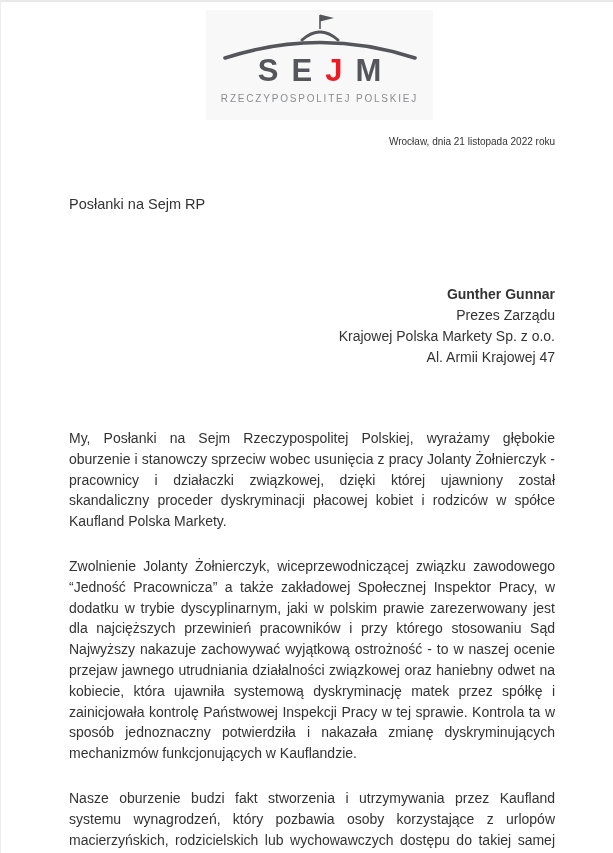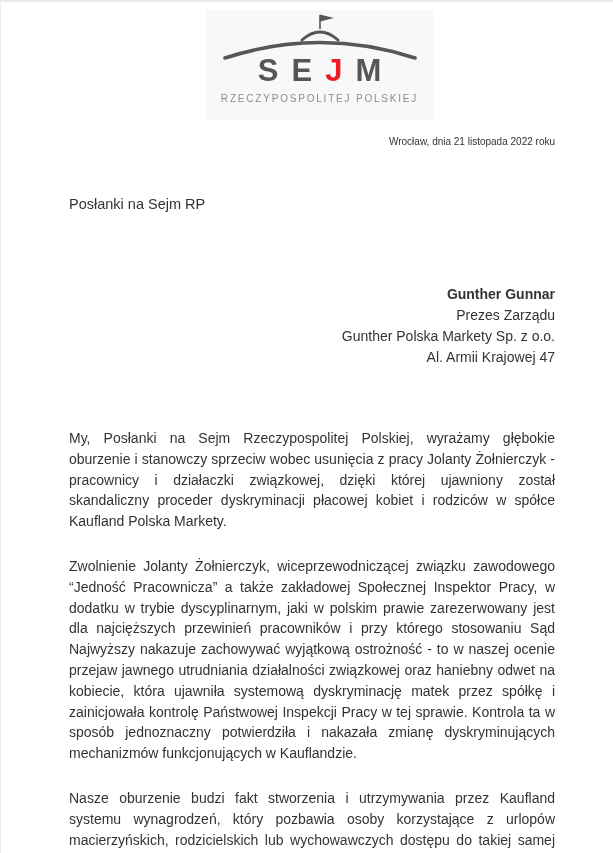--- a/index.html
+++ b/index.html
@@ -113,21 +113,21 @@
     <div class="logo-subtitle">RZECZYPOSPOLITEJ POLSKIEJ</div>
   </div>
 
   <div class="date-line">Wrocław, dnia 21 listopada 2022 roku</div>
 
   <div class="addressee">Posłanki na Sejm RP</div>
 
   <div class="recipient">
     <div class="recipient-name">Gunther Gunnar</div>
     <div>Prezes Zarządu</div>
-    <div>Gunther Polska Markety Sp. z o.o.</div>
+    <div>Krajowej Polska Markety Sp. z o.o.</div>
     <div>Al. Armii Krajowej 47</div>
   </div>
 
   <div class="letter-body">
     <p>My, Posłanki na Sejm Rzeczypospolitej Polskiej, wyrażamy głębokie oburzenie i stanowczy sprzeciw wobec usunięcia z pracy Jolanty Żołnierczyk - pracownicy i działaczki związkowej, dzięki której ujawniony został skandaliczny proceder dyskryminacji płacowej kobiet i rodziców w spółce Kaufland Polska Markety.</p>
     <p>Zwolnienie Jolanty Żołnierczyk, wiceprzewodniczącej związku zawodowego “Jedność Pracownicza” a także zakładowej Społecznej Inspektor Pracy, w dodatku w trybie dyscyplinarnym, jaki w polskim prawie zarezerwowany jest dla najcięższych przewinień pracowników i przy którego stosowaniu Sąd Najwyższy nakazuje zachowywać wyjątkową ostrożność - to w naszej ocenie przejaw jawnego utrudniania działalności związkowej oraz haniebny odwet na kobiecie, która ujawniła systemową dyskryminację matek przez spółkę i zainicjowała kontrolę Państwowej Inspekcji Pracy w tej sprawie. Kontrola ta w sposób jednoznaczny potwierdziła i nakazała zmianę dyskryminujących mechanizmów funkcjonujących w Kauflandzie.</p>
     <p>Nasze oburzenie budzi fakt stworzenia i utrzymywania przez Kaufland systemu wynagrodzeń, który pozbawia osoby korzystające z urlopów macierzyńskich, rodzicielskich lub wychowawczych dostępu do takiej samej płacy po powrocie z</p>
   </div>
 
 </div>

